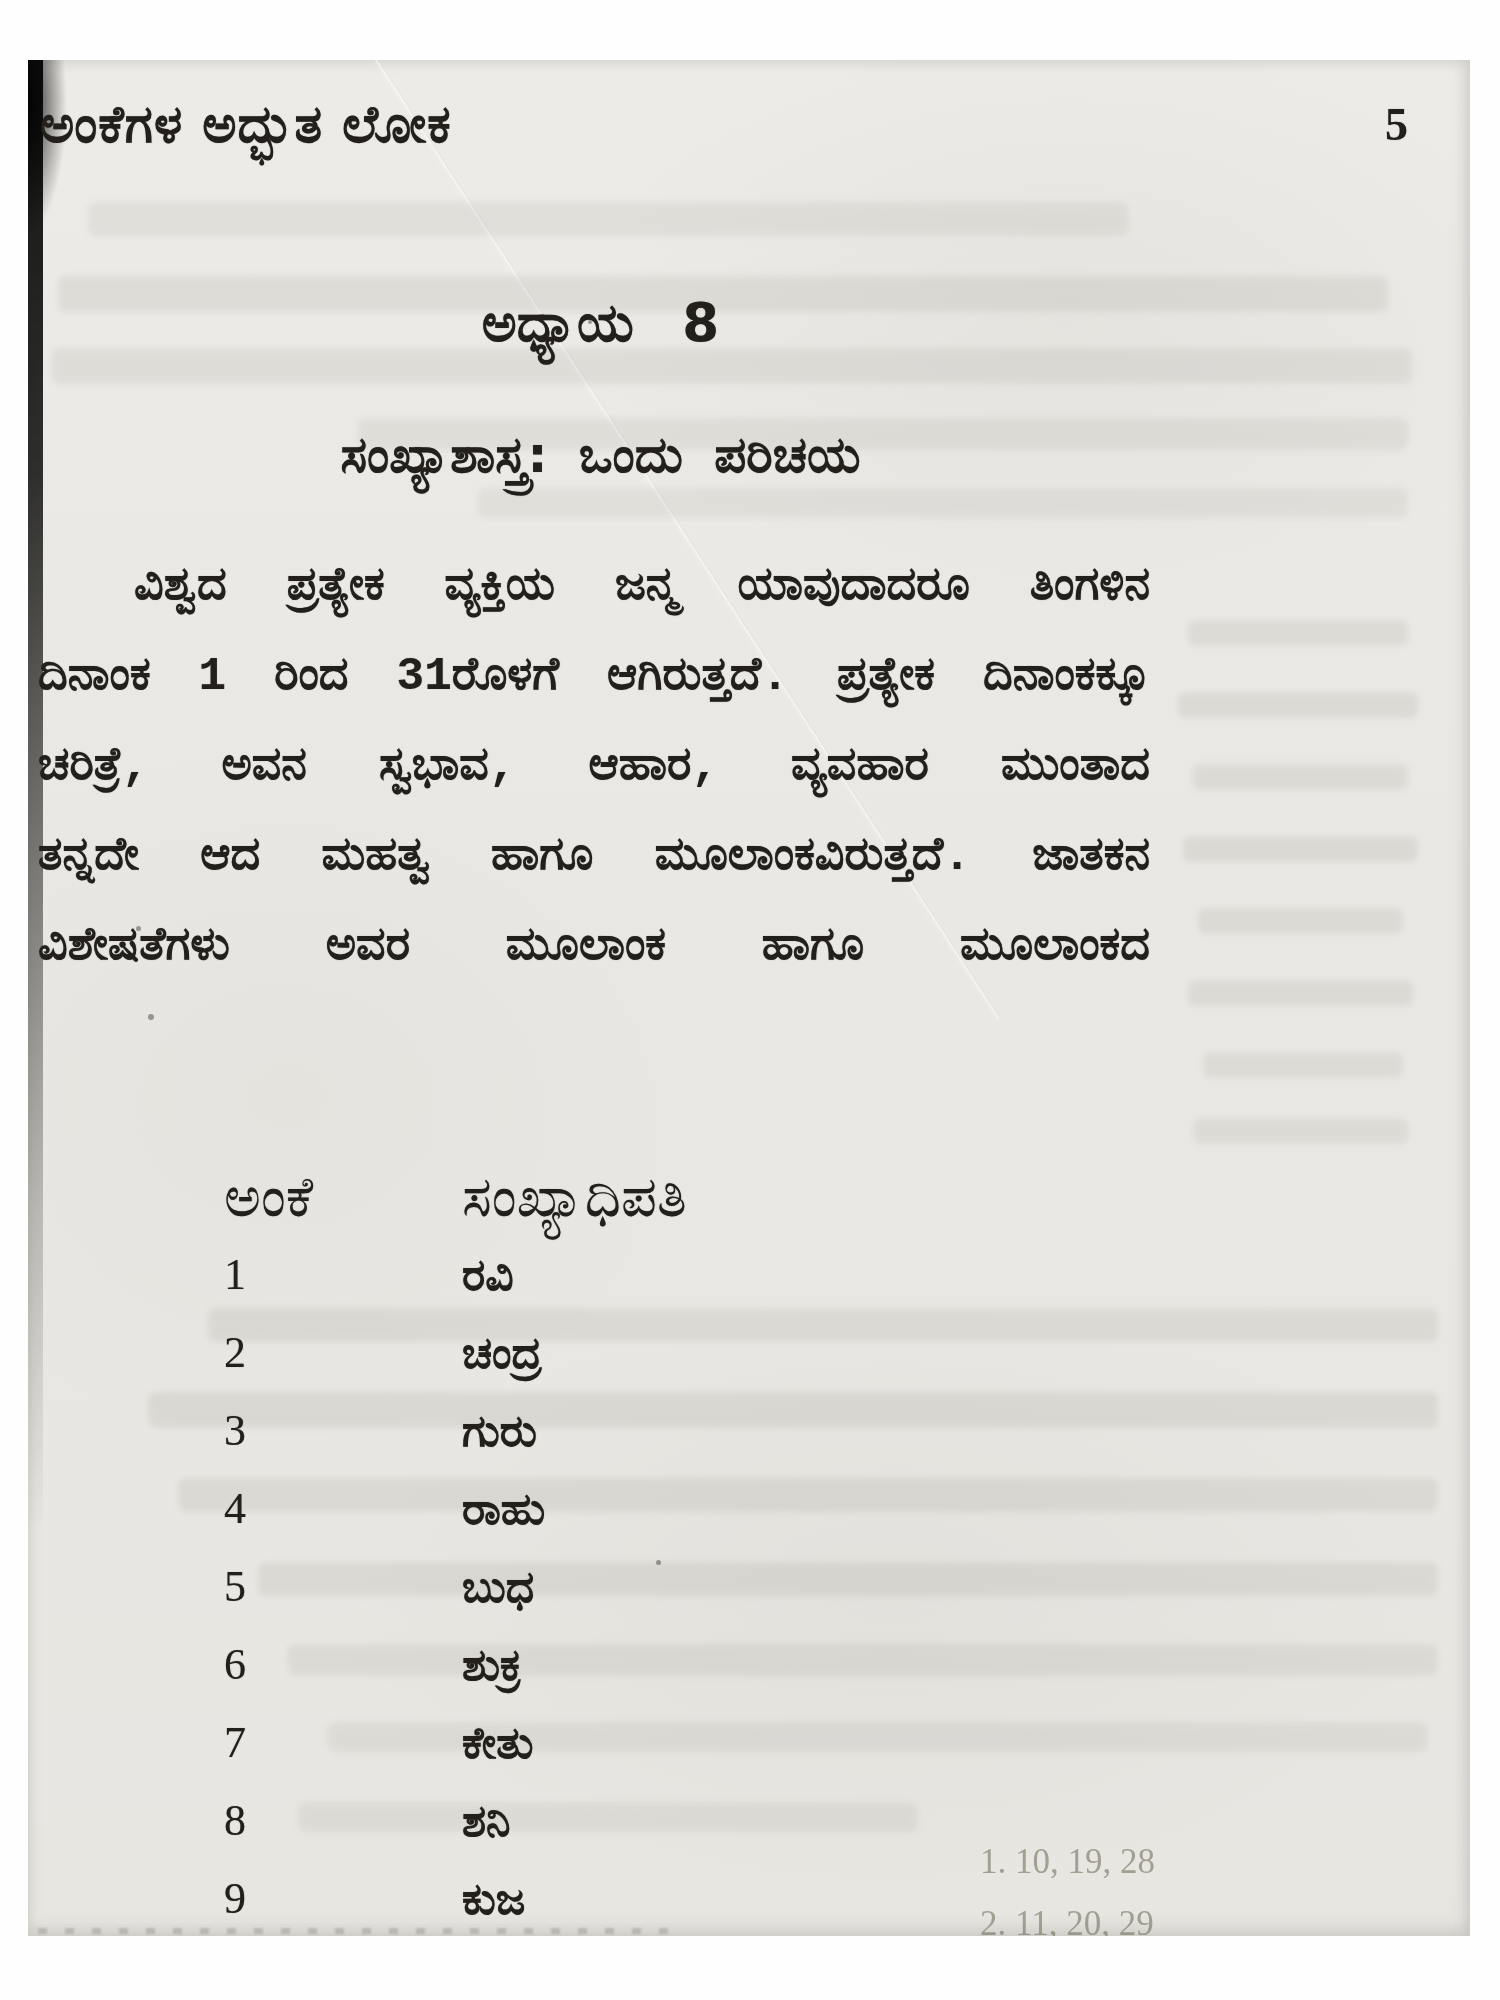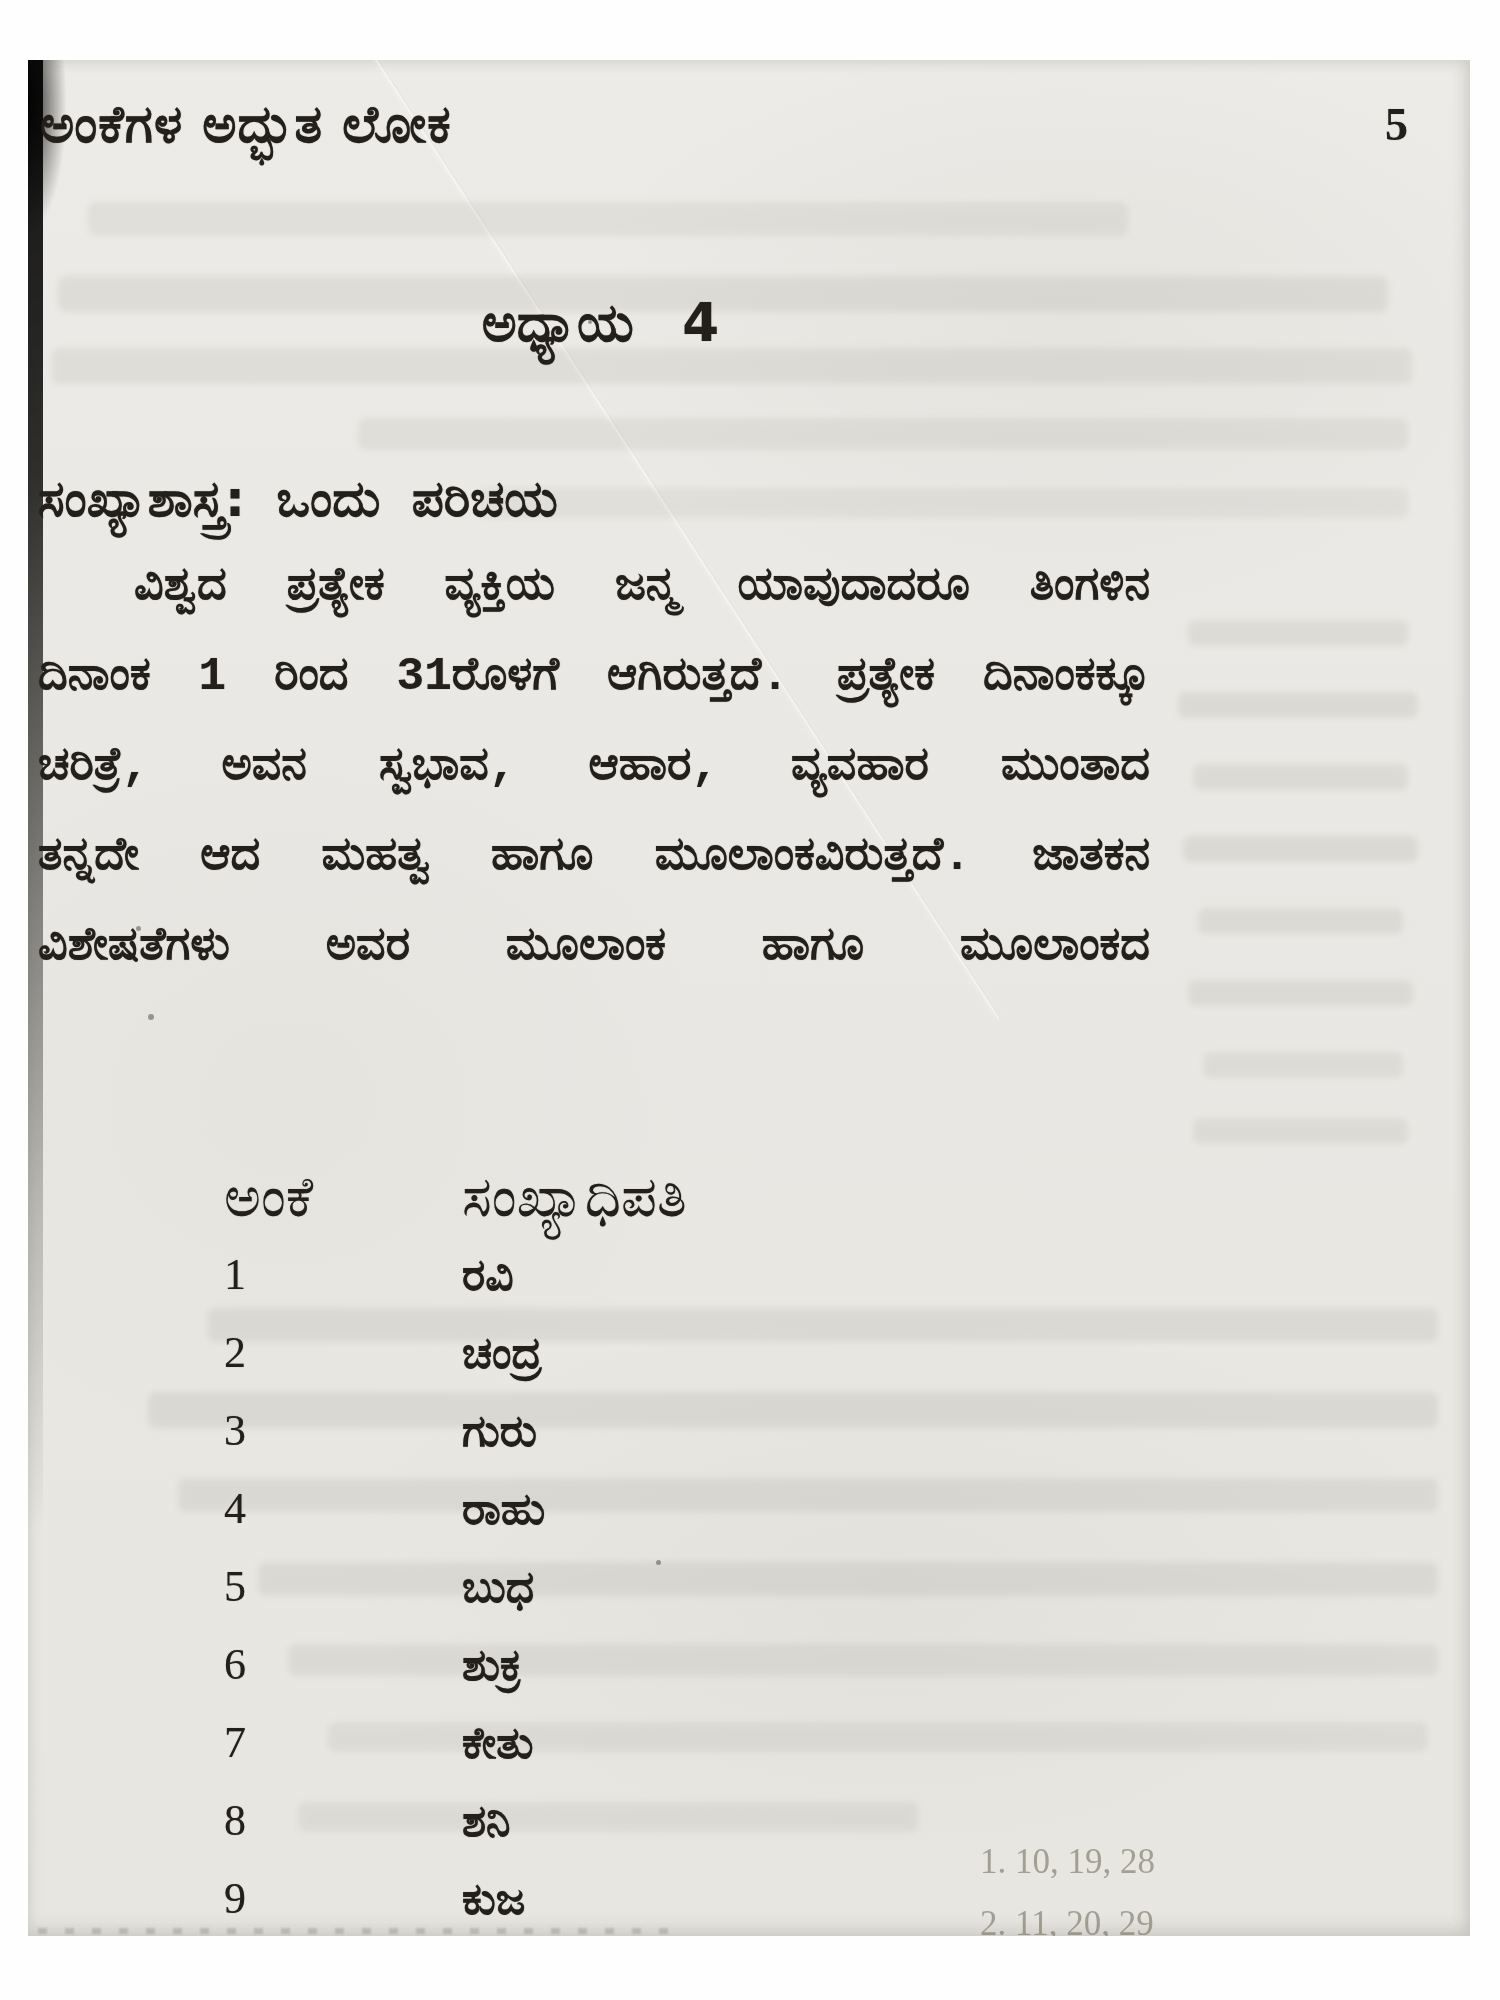--- a/index.html
+++ b/index.html
@@ -35,21 +35,21 @@
   .g{position:absolute;background:#7d7a6e;border-radius:8px;filter:blur(3px);}
   .speck{position:absolute;background:#55524c;border-radius:50%;opacity:.55;}
   .bottom-smudge{position:absolute;left:10px;bottom:2px;width:640px;height:6px;
     background:repeating-linear-gradient(90deg, rgba(80,78,70,.4) 0 9px, transparent 9px 27px);
     filter:blur(1px);opacity:.55;}
   
   .ink{color:#23201c;text-shadow:0 0 1px rgba(30,28,24,.45);}
   .running-head{position:absolute;left:12px;top:34px;font-size:52px;font-weight:700;letter-spacing:1px;}
   .page-number{position:absolute;right:62px;top:38px;font-size:46px;font-weight:600;font-family:"Liberation Serif","DejaVu Serif",serif;}
   .chapter-heading{position:absolute;left:10px;top:232px;width:1125px;text-align:center;font-size:53px;font-weight:700;word-spacing:30px;}
-  .section-title{position:absolute;left:10px;top:366px;width:1125px;font-size:50px;font-weight:700;word-spacing:14px;margin-top:44px;}
+  .section-title{position:absolute;left:10px;top:366px;width:1125px;text-align:center;font-size:50px;font-weight:700;word-spacing:14px;}
   .para{position:absolute;left:10px;top:485px;width:1112px;font-size:46px;font-weight:600;}
   .para-line{height:90px;line-height:84px;white-space:nowrap;}
   .jline{text-align:justify;text-align-last:justify;white-space:normal;font-family:Liberation Mono, monospace;}
   .indent{padding-left:96px;}
   .lastline{text-align:left;word-spacing:10px;}
   
   .ntable{position:absolute;left:196px;top:1102px;}
   .thead{display:flex;height:76px;line-height:70px;font-size:56px;font-weight:400;}
   .thead .h-num{width:238px;}
   .trow{display:flex;height:78px;line-height:74px;font-size:44px;}
@@ -93,21 +93,21 @@
   <div class="ghost-note" style="top:1844px;">2. 11, 20, 29</div>
 
   <div class="speck" style="left:108px;top:866px;width:5px;height:5px;"></div>
   <div class="speck" style="left:120px;top:954px;width:6px;height:6px;"></div>
   <div class="speck" style="left:628px;top:1500px;width:5px;height:5px;"></div>
   <div class="speck" style="left:560px;top:260px;width:4px;height:4px;"></div>
 
   <div class="running-head ink">ಅಂಕೆಗಳ ಅದ್ಭುತ ಲೋಕ</div>
   <div class="page-number ink">5</div>
 
-  <div class="chapter-heading ink">ಅಧ್ಯಾಯ 4</div>
+  <div class="chapter-heading ink">ಅಧ್ಯಾಯ 8</div>
   <div class="section-title ink">ಸಂಖ್ಯಾಶಾಸ್ತ್ರ: ಒಂದು ಪರಿಚಯ</div>
 
   <div class="para">
     <div class="para-line jline indent ink">ವಿಶ್ವದ ಪ್ರತ್ಯೇಕ ವ್ಯಕ್ತಿಯ ಜನ್ಮ ಯಾವುದಾದರೂ ತಿಂಗಳಿನ</div>
     <div class="para-line jline ink">ದಿನಾಂಕ 1 ರಿಂದ 31ರೊಳಗೆ ಆಗಿರುತ್ತದೆ. ಪ್ರತ್ಯೇಕ ದಿನಾಂಕಕ್ಕೂ</div>
     <div class="para-line jline ink">ಚರಿತ್ರೆ, ಅವನ ಸ್ವಭಾವ, ಆಹಾರ, ವ್ಯವಹಾರ ಮುಂತಾದ</div>
     <div class="para-line jline ink">ತನ್ನದೇ ಆದ ಮಹತ್ವ ಹಾಗೂ ಮೂಲಾಂಕವಿರುತ್ತದೆ. ಜಾತಕನ</div>
     <div class="para-line jline ink">ವಿಶೇಷತೆಗಳು ಅವರ ಮೂಲಾಂಕ ಹಾಗೂ ಮೂಲಾಂಕದ</div>
   </div>
 

